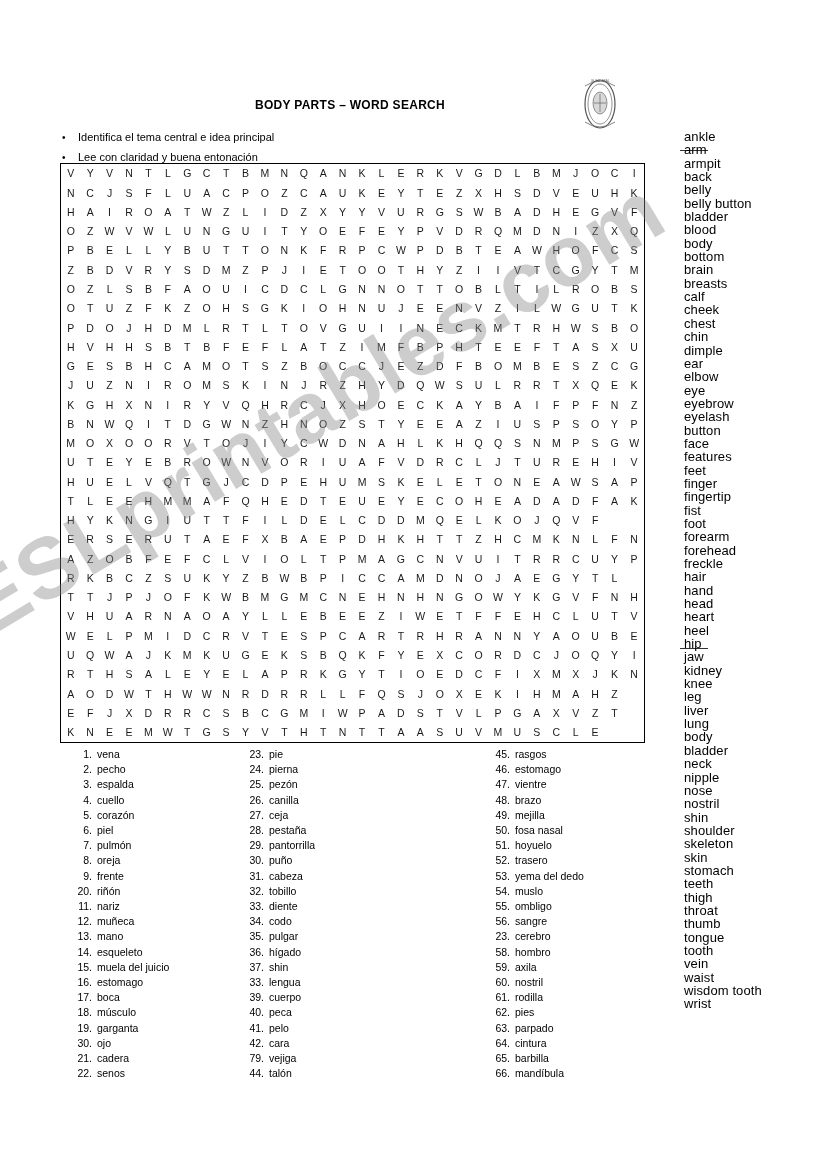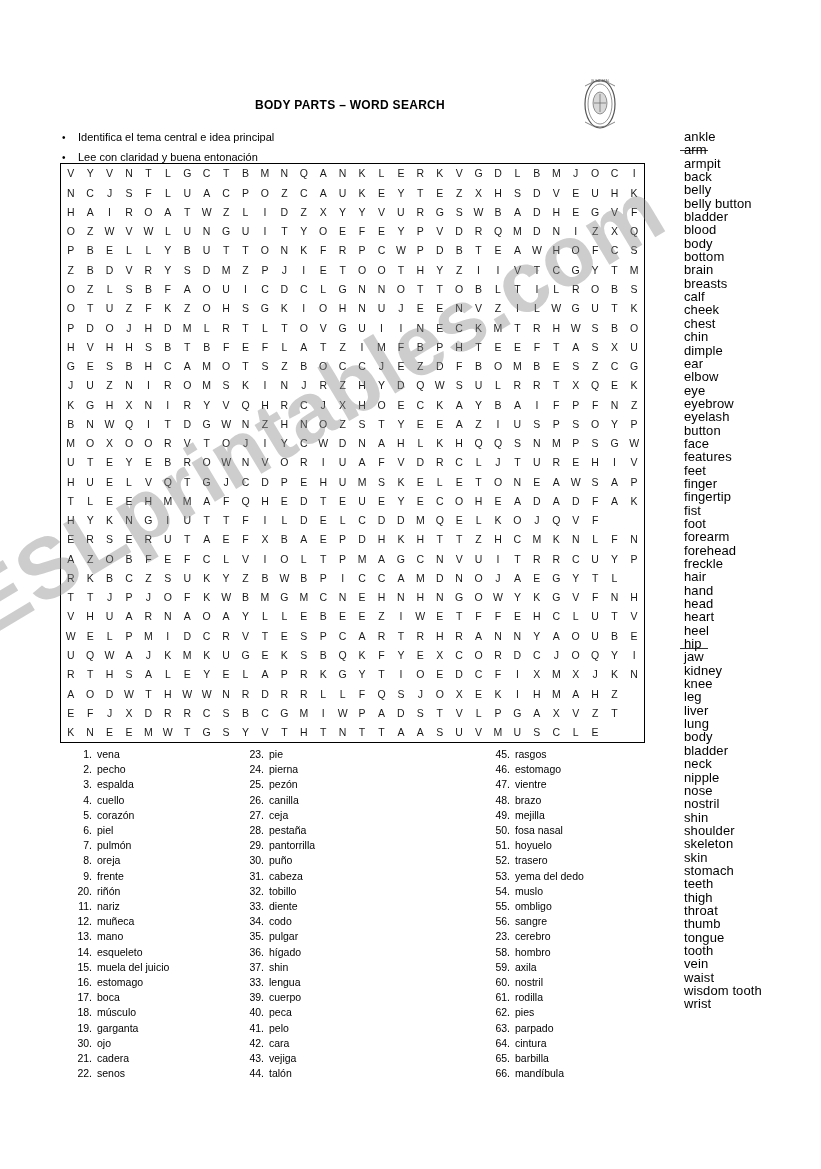--- a/index.html
+++ b/index.html
@@ -1389,21 +1389,21 @@
       </div>
       <div class="es-item">
         <span class="num">41.</span>
         <span class="w">pelo</span>
       </div>
       <div class="es-item">
         <span class="num">42.</span>
         <span class="w">cara</span>
       </div>
       <div class="es-item">
-        <span class="num">43.</span>
+        <span class="num">79.</span>
         <span class="w">vejiga</span>
       </div>
       <div class="es-item">
         <span class="num">44.</span>
         <span class="w">talón</span>
       </div>
     </div>
   <div class="es-col" id="es-col-3">
       <div class="es-item">
         <span class="num">45.</span>

